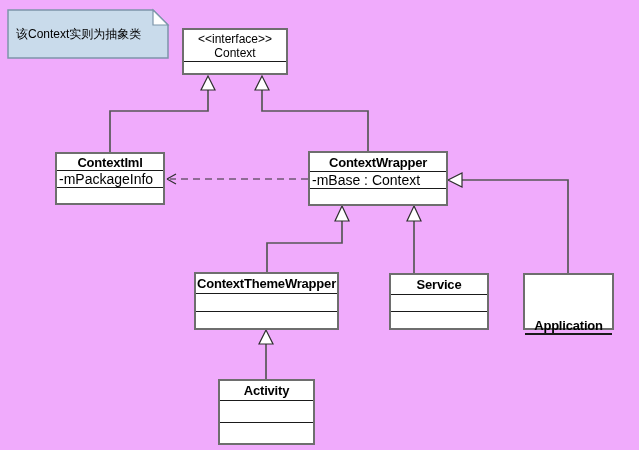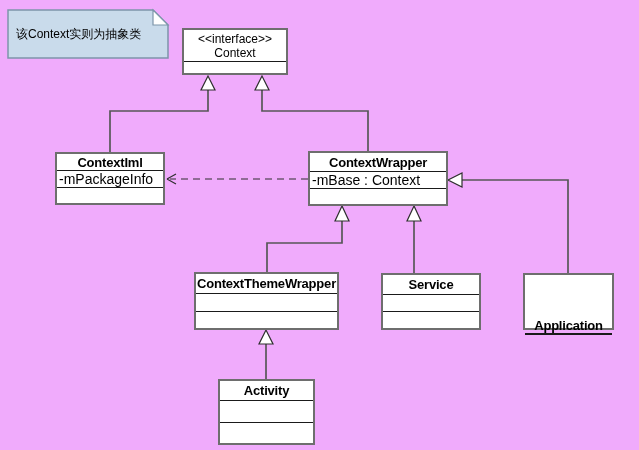--- a/index.html
+++ b/index.html
@@ -114,21 +114,21 @@
     <div class="comp attr" style="height:17px;">-mBase : Context</div>
     <div class="comp empty"></div>
   </div>
 
   <div class="class-box" style="left:194px; top:272px; width:145px; height:58px;">
     <div class="comp title" style="height:19px;">ContextThemeWrapper</div>
     <div class="comp empty"></div>
     <div class="comp empty"></div>
   </div>
 
-  <div class="class-box" style="left:381px; top:273px; width:100px; height:57px;">
+  <div class="class-box" style="left:389px; top:273px; width:100px; height:57px;">
     <div class="comp title" style="height:19px;">Service</div>
     <div class="comp empty"></div>
     <div class="comp empty"></div>
   </div>
 
   <div class="class-box" style="left:523px; top:273px; width:91px; height:57px;">
     <div class="comp title" style="height:19px;margin-top:43px;">Application</div>
     <div class="comp empty"></div>
     <div class="comp empty"></div>
   </div>

